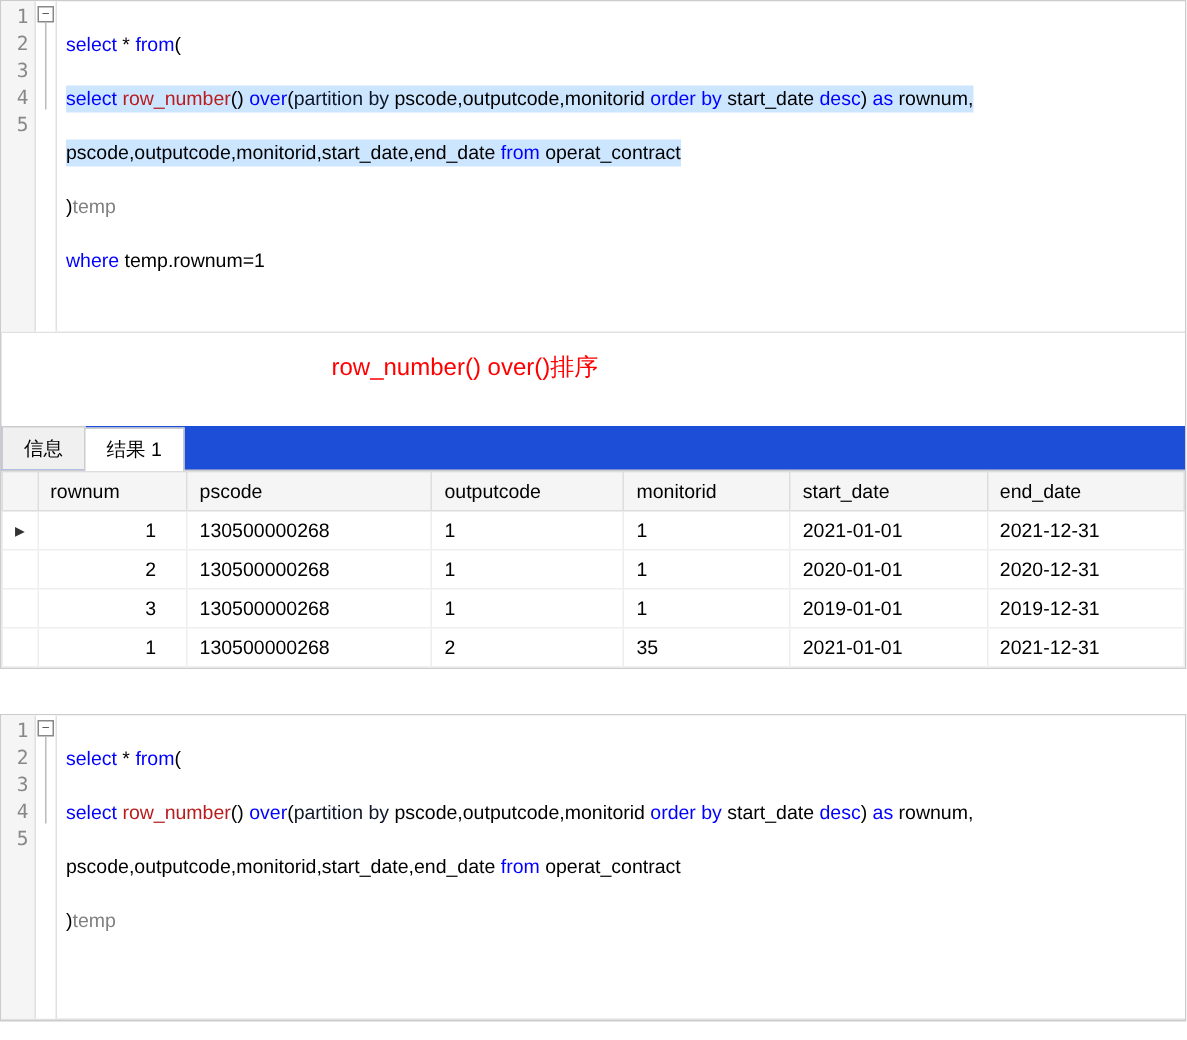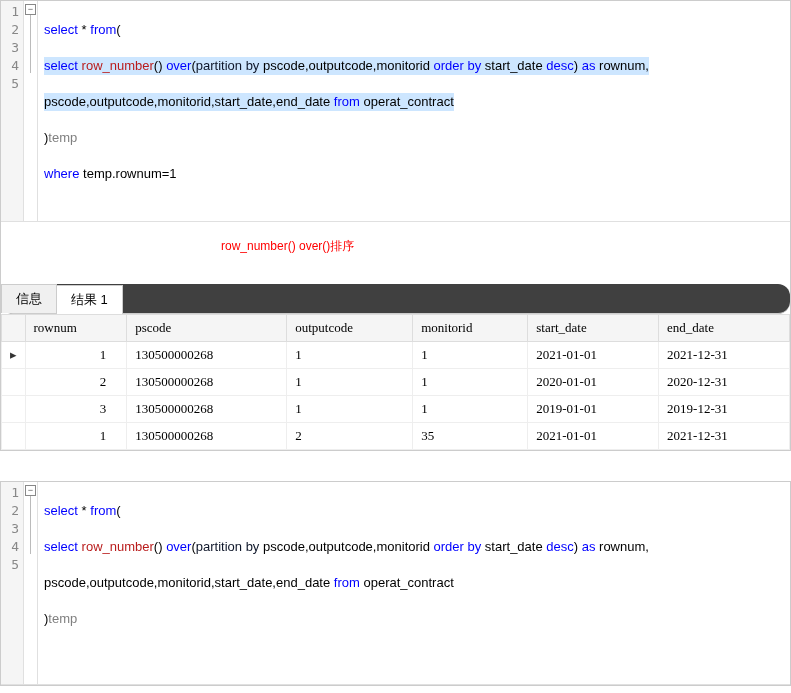--- a/index.html
+++ b/index.html
@@ -11,26 +11,26 @@
 .fold-col { width: 14px; background: #fff; border-right: 1px solid #e0e0e0; position: relative; }
 .fold-box { position: absolute; left: 1px; width: 11px; height: 11px; border: 1px solid #888; font-size: 9px; line-height: 9px; text-align: center; color: #555; cursor: pointer; }
 .fold-line { position: absolute; left: 6px; width: 1px; background: #bbb; }
 .code { flex: 1; padding: 2px 6px; font-family: Liberation Sans, sans-serif; font-size: 13px; line-height: 18px; white-space: pre; overflow-x: auto; }
 .code .line { height: 18px; }
 .hl { background: #cde6ff; display: inline-block; }
 .kw-blue { color: #0000ff; }
 .kw-fn { color: #b91c1c; }
 .kw-orange { color: #0f172a; }
 .kw-gray { color: #808080; }
-.annotation { padding: 10px 32px 16px 20px; color: #ff0000; font-size: 12px; line-height: 28px; }
+.annotation { padding: 10px 32px 16px 20px; color: #ff0000; font-size: 16px; line-height: 28px; }
 .annotation .title-note { margin-left: 200px; margin-bottom: 8px; }
-.tabs { display: flex; background: #404040; border-bottom: 1px solid #ccc; border-radius: 12px; }
+.tabs { display: flex; background: #1d4ed8; border-bottom: 1px solid #ccc; }
 .tab { padding: 5px 14px; border: 1px solid #ccc; border-bottom: none; margin-right: -1px; background: #f0f0f0; cursor: pointer; font-size: 13px; }
 .tab.active { background: #fff; position: relative; top: 1px; }
-.grid { width: 100%; border-collapse: collapse; font-family: Liberation Serif, serif; }
+.grid { width: 100%; border-collapse: collapse; }
 .grid th { text-align: left; padding: 5px 8px; border: 1px solid #ddd; background: #f5f5f5; font-weight: normal; font-size: 13px; }
 .grid td { padding: 5px 8px; border: 1px solid #eee; font-size: 13px; }
 .row-indicator { width: 14px; text-align: center; color: #333; }
 .col-rownum { text-align: right; padding-right: 20px !important; }
 .panel-wrap { position: relative; }
 </style>
 </head>
 <body>
 
 <div class="panel panel-wrap">

